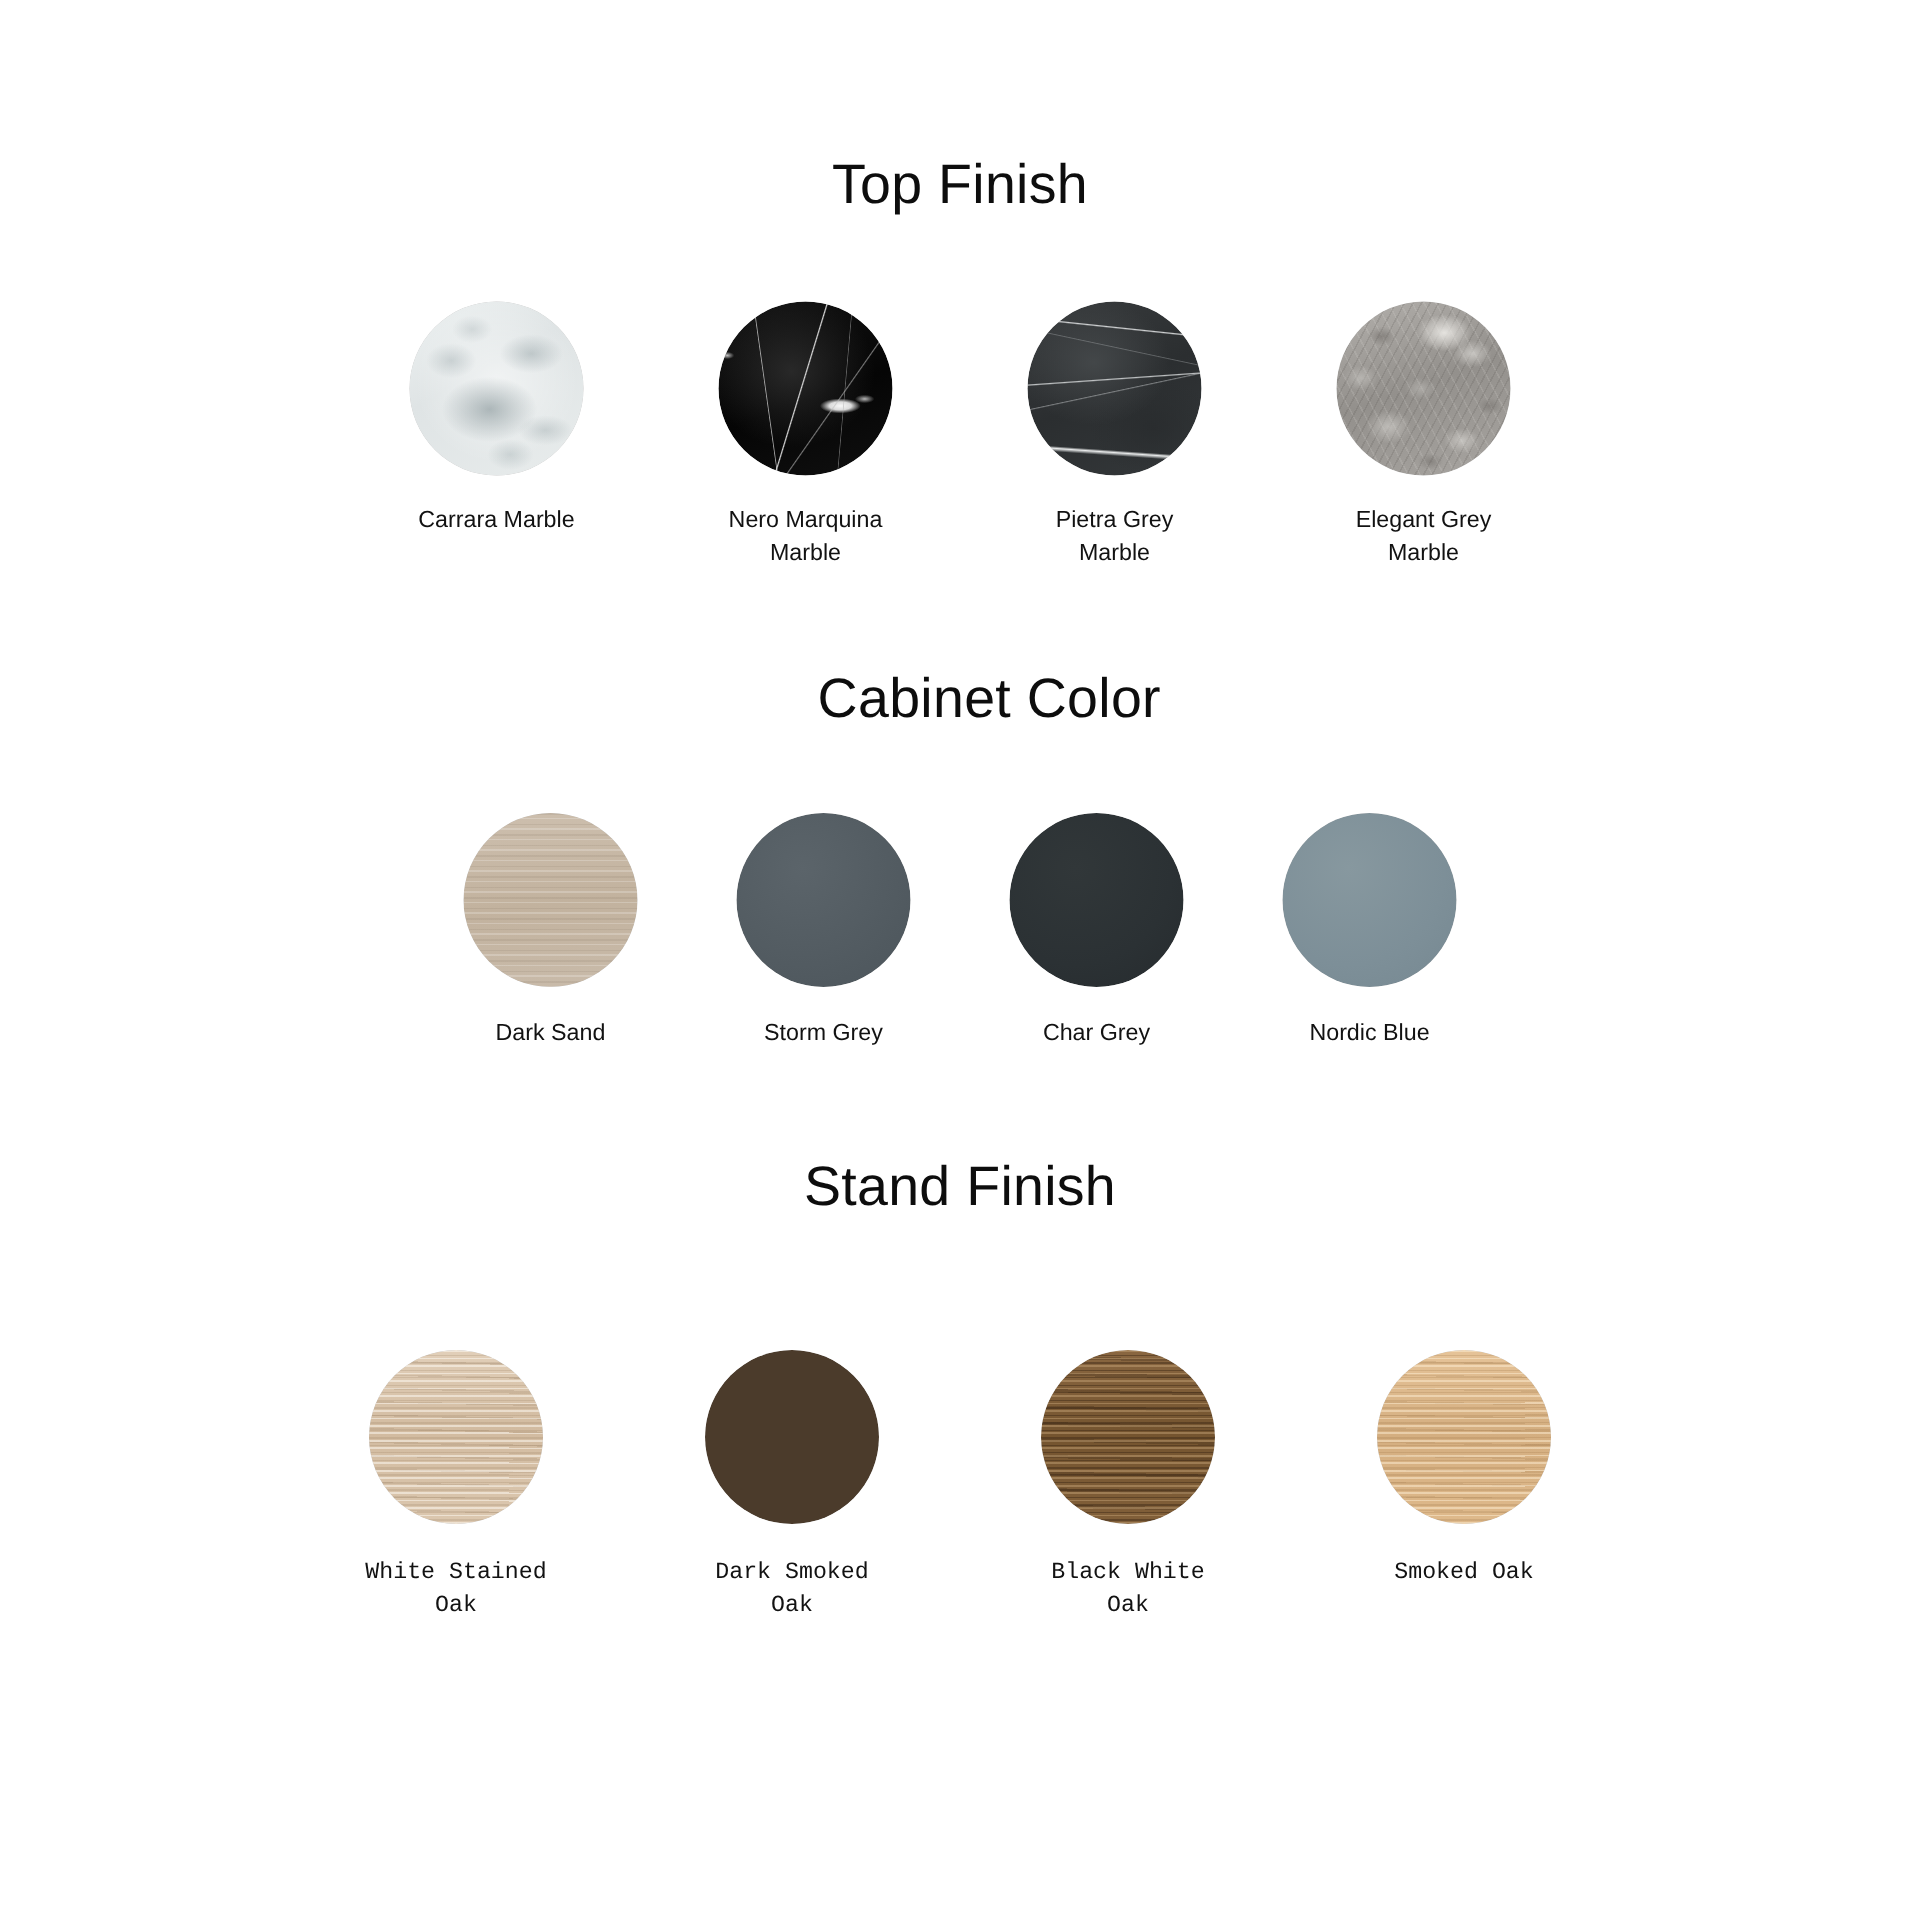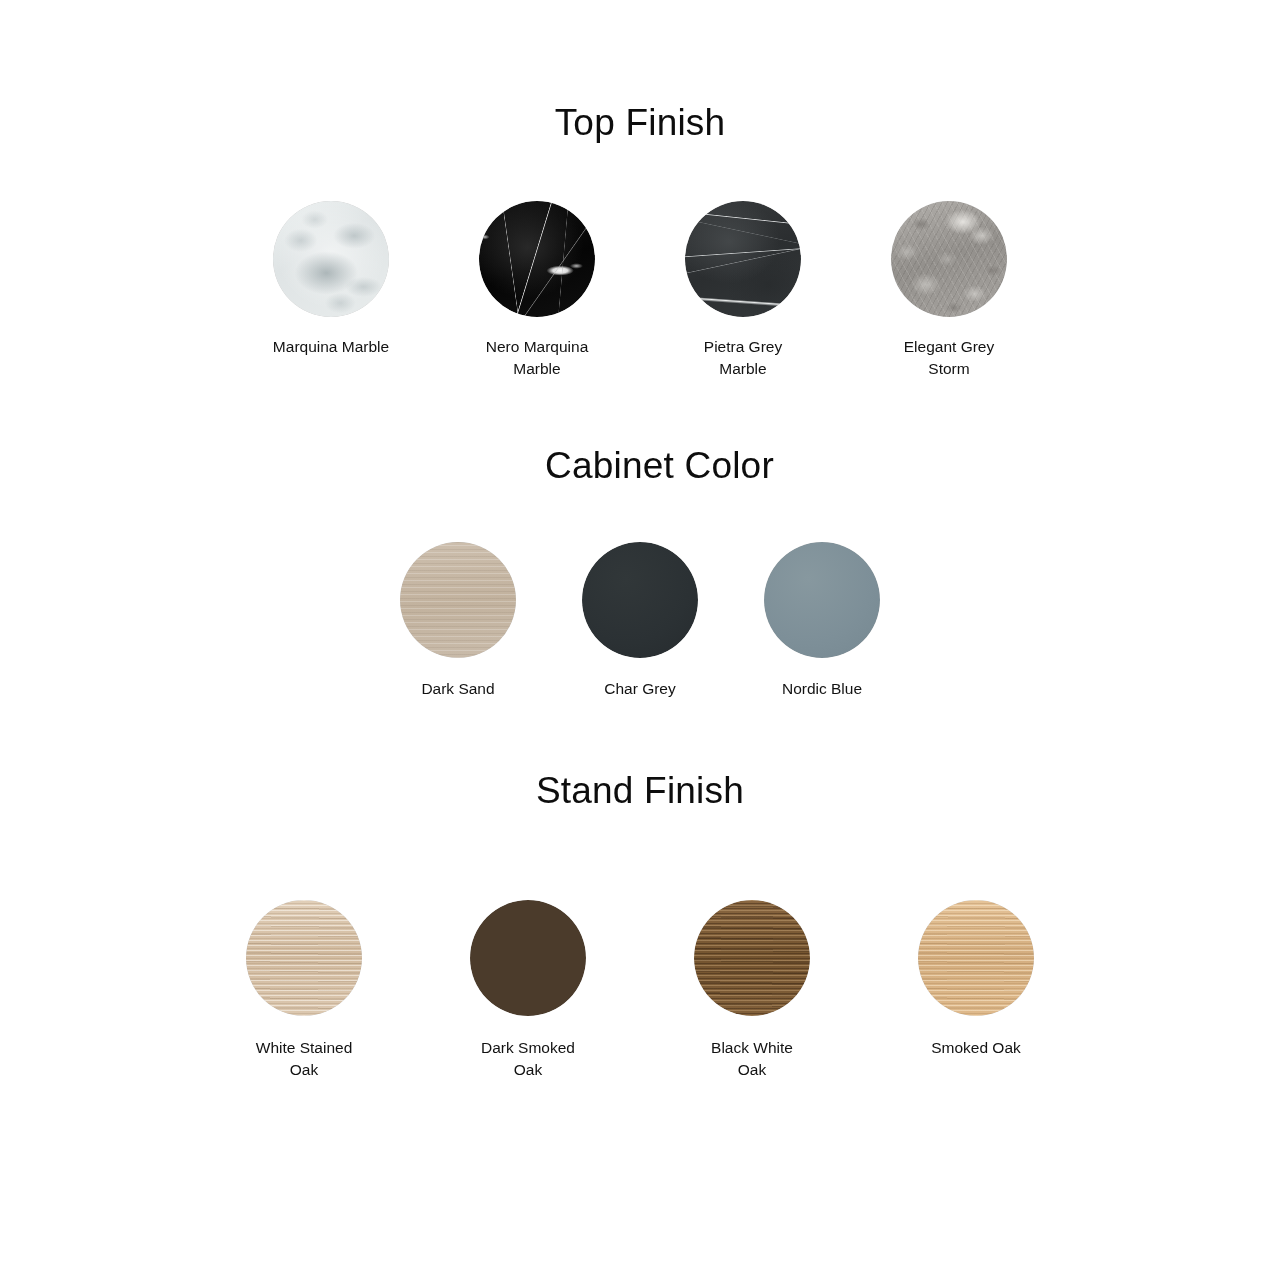--- a/index.html
+++ b/index.html
@@ -44,21 +44,21 @@
   .section-cab .section-title   { margin-bottom: 56px; margin-left: 39px; }
   .section-stand .section-title { margin-bottom: 89px; }
 
   .swatch-row {
     display: flex;
     justify-content: center;
     align-items: flex-start;
   }
   .swatch-row.gap-top   { gap: 54px; }
   .swatch-row.gap-cab   { gap: 30px; }
-  .swatch-row.gap-stand { gap: 72px; }
+  .swatch-row.gap-stand { gap: 72px; font-family: Liberation Mono, monospace; }
 
   .swatch-item {
     width: 152px;
     display: flex;
     flex-direction: column;
     align-items: center;
   }
 
   .swatch-disc {
     width: 116px;
@@ -232,21 +232,21 @@
 <div class="board">
 
   <section class="section section-top">
     <h2 class="section-title">Top Finish</h2>
     <div class="swatch-row gap-top">
 
       <div class="swatch-item">
         <div class="swatch-disc">
           <div class="tex tex-carrara"></div>
         </div>
-        <div class="swatch-label">Marquina Marble</div>
+        <div class="swatch-label">Carrara Marble</div>
       </div>
 
       <div class="swatch-item">
         <div class="swatch-disc">
           <div class="tex tex-nero"></div>
         </div>
         <div class="swatch-label">Nero Marquina
 Marble</div>
       </div>
 
@@ -256,37 +256,43 @@
         </div>
         <div class="swatch-label">Pietra Grey
 Marble</div>
       </div>
 
       <div class="swatch-item">
         <div class="swatch-disc">
           <div class="tex tex-elegant"></div>
         </div>
         <div class="swatch-label">Elegant Grey
-Storm</div>
+Marble</div>
       </div>
 
     </div>
   </section>
 
   <section class="section section-cab">
     <h2 class="section-title">Cabinet Color</h2>
     <div class="swatch-row gap-cab">
 
       <div class="swatch-item">
         <div class="swatch-disc">
           <div class="tex tex-darksand"></div>
         </div>
         <div class="swatch-label">Dark Sand</div>
       </div>
 
+      <div class="swatch-item">
+        <div class="swatch-disc">
+          <div class="tex tex-solid tex-stormgrey"></div>
+        </div>
+        <div class="swatch-label">Storm Grey</div>
+      </div>
 
 
       <div class="swatch-item">
         <div class="swatch-disc">
           <div class="tex tex-solid tex-chargrey"></div>
         </div>
         <div class="swatch-label">Char Grey</div>
       </div>
 
       <div class="swatch-item">

